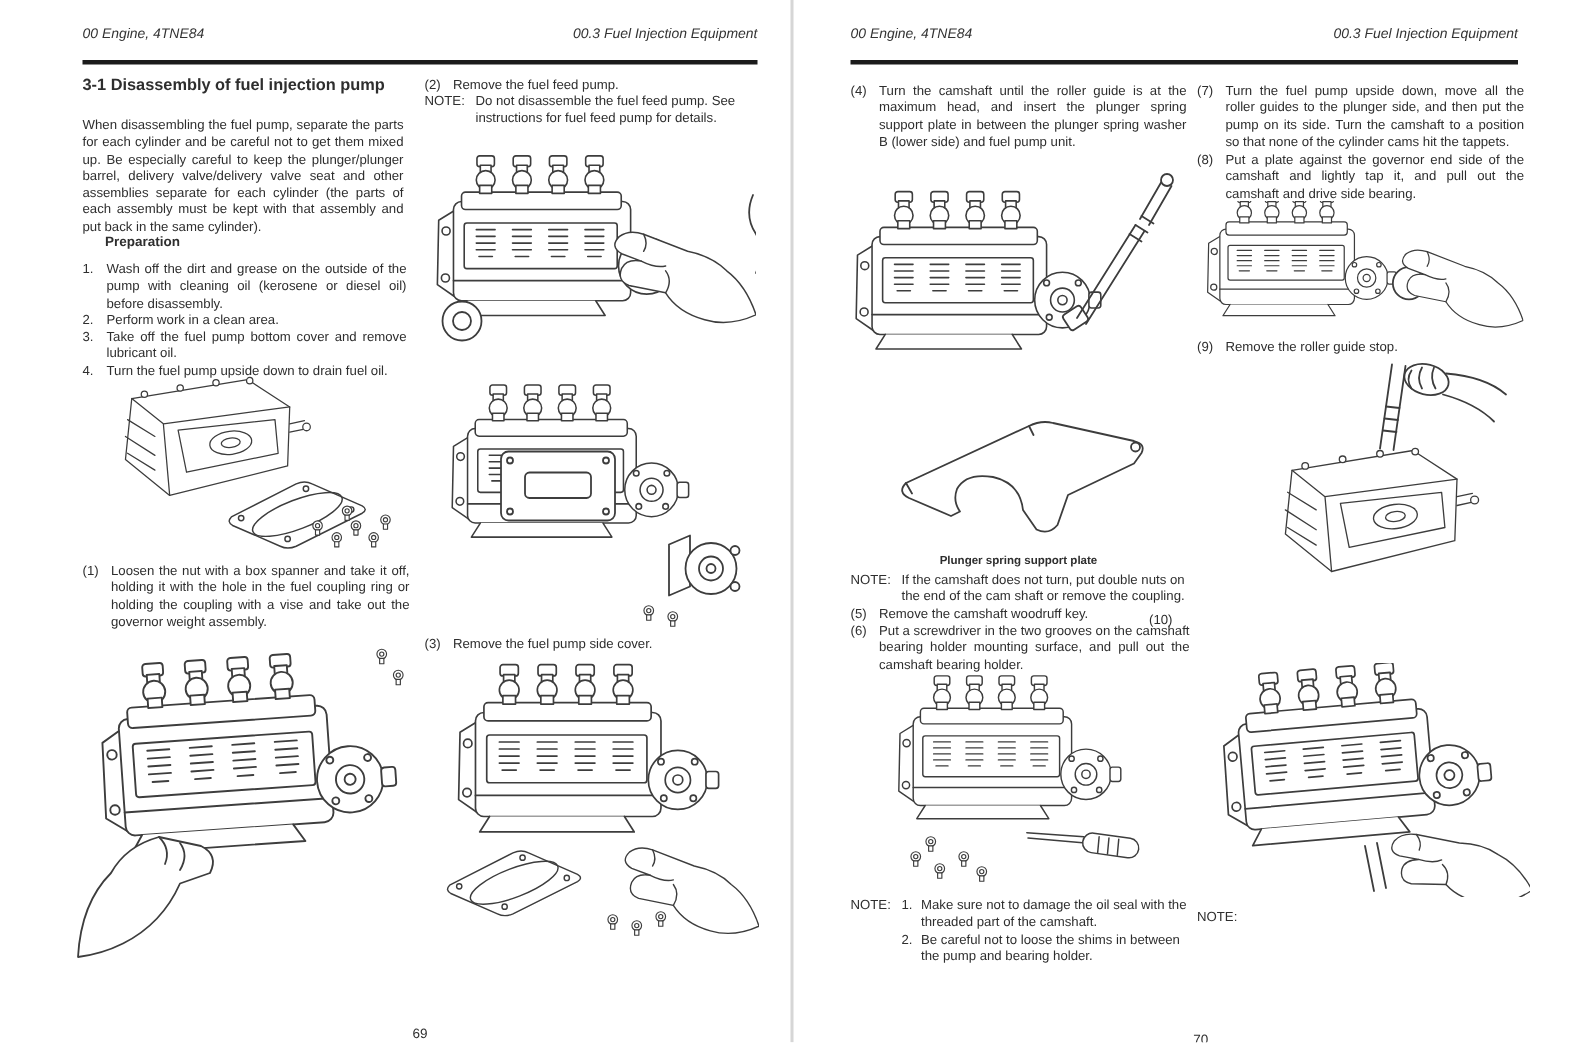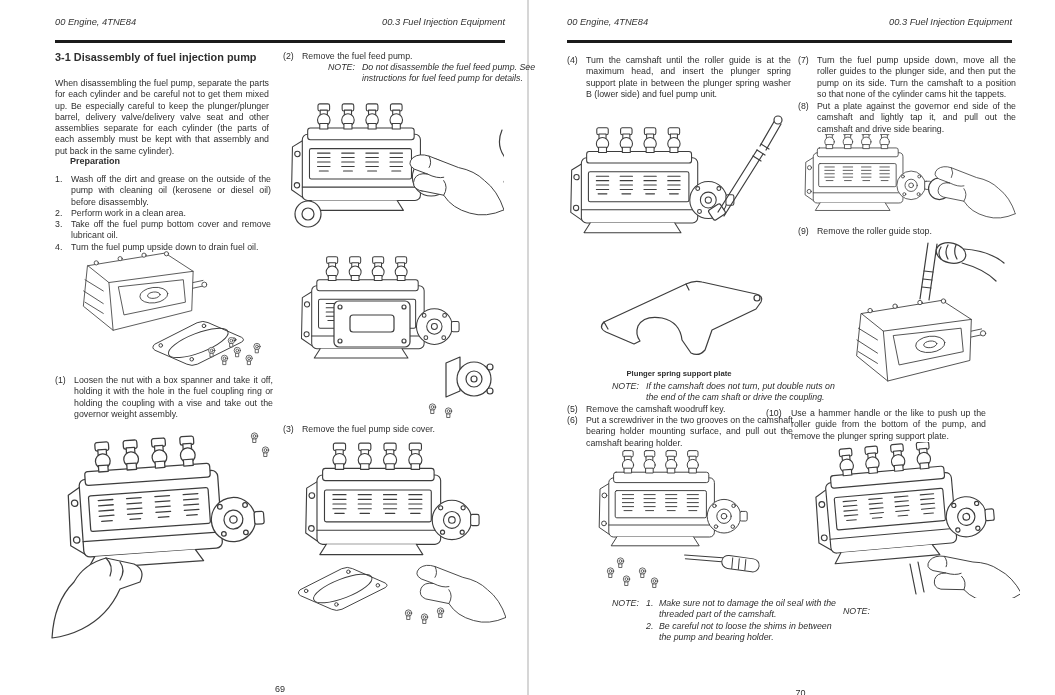--- a/index.html
+++ b/index.html
@@ -11,21 +11,21 @@
   .rule{position:absolute;height:2.5px;background:#1b1b1b;}
   .tb{position:absolute;font-size:8.8px;line-height:11.3px;}
   .j{text-align:justify;}
   .title{font-size:10.9px;font-weight:bold;}
   .prep{font-weight:bold;font-size:9px;padding-left:15px;}
   .step{display:flex;}
   .n16{flex:0 0 16px;}
   .n18{flex:0 0 19px;}
   .n24{flex:0 0 25px;}
   .grow{flex:1 1 auto;}
-  .note{display:flex;font-style:italic;margin-left:45px;}
+  .note{display:flex;}
   .nlab{flex:0 0 34px;}
   .nitem{display:flex;}
   .nnum{flex:0 0 13px;}
   .cap{font-size:7.7px;font-weight:bold;text-align:center;}
   .pn{position:absolute;font-size:9px;text-align:center;}
   .fig{position:absolute;}
   .fig svg{width:100%;height:100%;display:block;}
 </style>
 </head>
 <body>
@@ -264,21 +264,21 @@
       <svg viewBox="0 0 185 100" stroke="#3d3d3d" stroke-width="1.2" fill="none" stroke-linecap="round" stroke-linejoin="round">
         <path d="M12,58 L94,20 Q102,16 110,18 L164,30 Q172,32 169,38 L164,45 L120,66 L113,86 Q107,93 99,89 L90,76 Q88,58 70,54 Q52,51 46,62 Q43,70 48,77 L42,80 L14,68 Q6,64 12,58 Z" fill="#fff"></path>
         <circle cx="165" cy="34" r="3" fill="#fff"></circle>
         <path d="M12,58 L16,65 M94,20 L97,26"></path>
       </svg>
     </div>
     <div class="tb cap" style="left:567px;top:368px;width:224px;">Plunger spring support plate</div>
 
     <div class="tb note" style="left:567px;top:381px;width:226px;">
       <span class="nlab">NOTE:</span>
-      <span class="grow">If the camshaft does not turn, put double nuts on the end of the cam shaft or drive the coupling.</span>
+      <span class="grow">If the camshaft does not turn, put double nuts on the end of the cam shaft or remove the coupling.</span>
     </div>
 
     <div class="tb step" style="left:567px;top:404px;width:226px;">
       <span class="n18">(5)</span>
       <span class="grow">Remove the camshaft woodruff key.</span>
     </div>
     <div class="tb step" style="left:567px;top:415px;width:226px;">
       <span class="n18">(6)</span>
       <span class="grow j">Put a screwdriver in the two grooves on the camshaft bearing holder mounting surface, and pull out the camshaft bearing holder.</span>
     </div>
@@ -341,21 +341,20 @@
         <path d="M112,62 L120,6 M121,63 L129,7"></path>
         <path d="M114,50 l9,1 M115,42 l9,1 M116,34 l9,1"></path>
         <ellipse cx="143" cy="16" rx="15" ry="10" transform="rotate(14 143 16)" fill="#fff"></ellipse>
         <path d="M133,10 q-4,6 0,12 M140,8 q-4,7 0,14 M148,8 q-3,7 1,14"></path>
         <path d="M156,12 q26,2 40,14 M154,26 q22,6 34,18"></path>
       </svg>
     </div>
 
     <div class="tb step" style="left:766px;top:408px;width:220px;">
       <span class="n24">(10)</span>
-      <span class="grow j">Use a hammer handle or the like to push up the roller guide from the bottom of the pump, and remove the plunger spring support plate.</span>
     </div>
 
     <div class="fig" style="left:800px;top:442px;width:220px;height:156px;">
       <svg viewBox="0 0 220 156" stroke="#3d3d3d" stroke-width="1.2" fill="none" stroke-linecap="round" stroke-linejoin="round">
         <use href="#sym-pump" x="12" y="0" width="182" height="129" transform="rotate(-5 103 64)"></use>
         <path d="M116,152 L110,122 M124,150 L118,120"></path>
         <use href="#sym-hand" x="112" y="102" width="106" height="68" transform="rotate(-10 165 136)"></use>
       </svg>
     </div>
 

